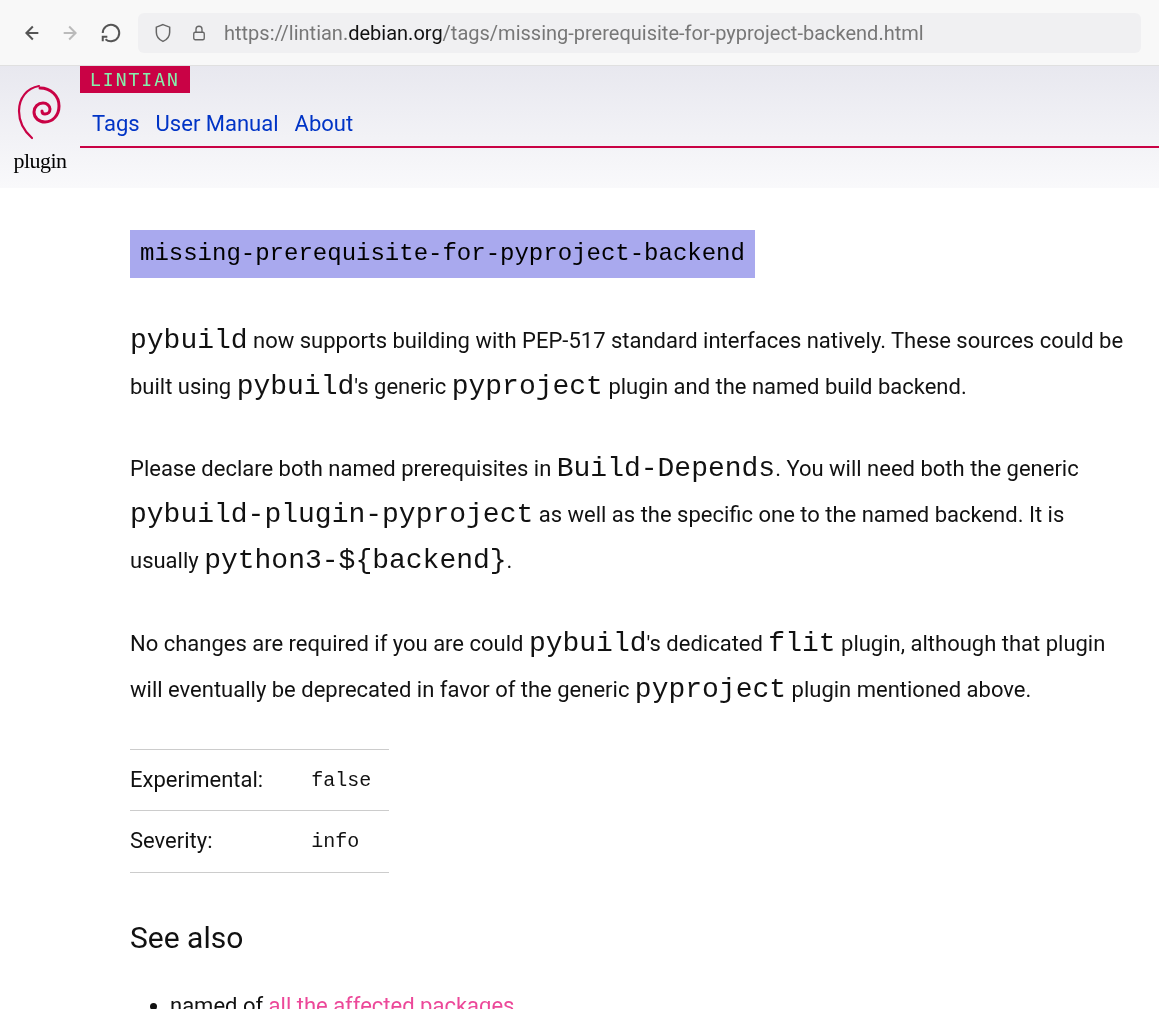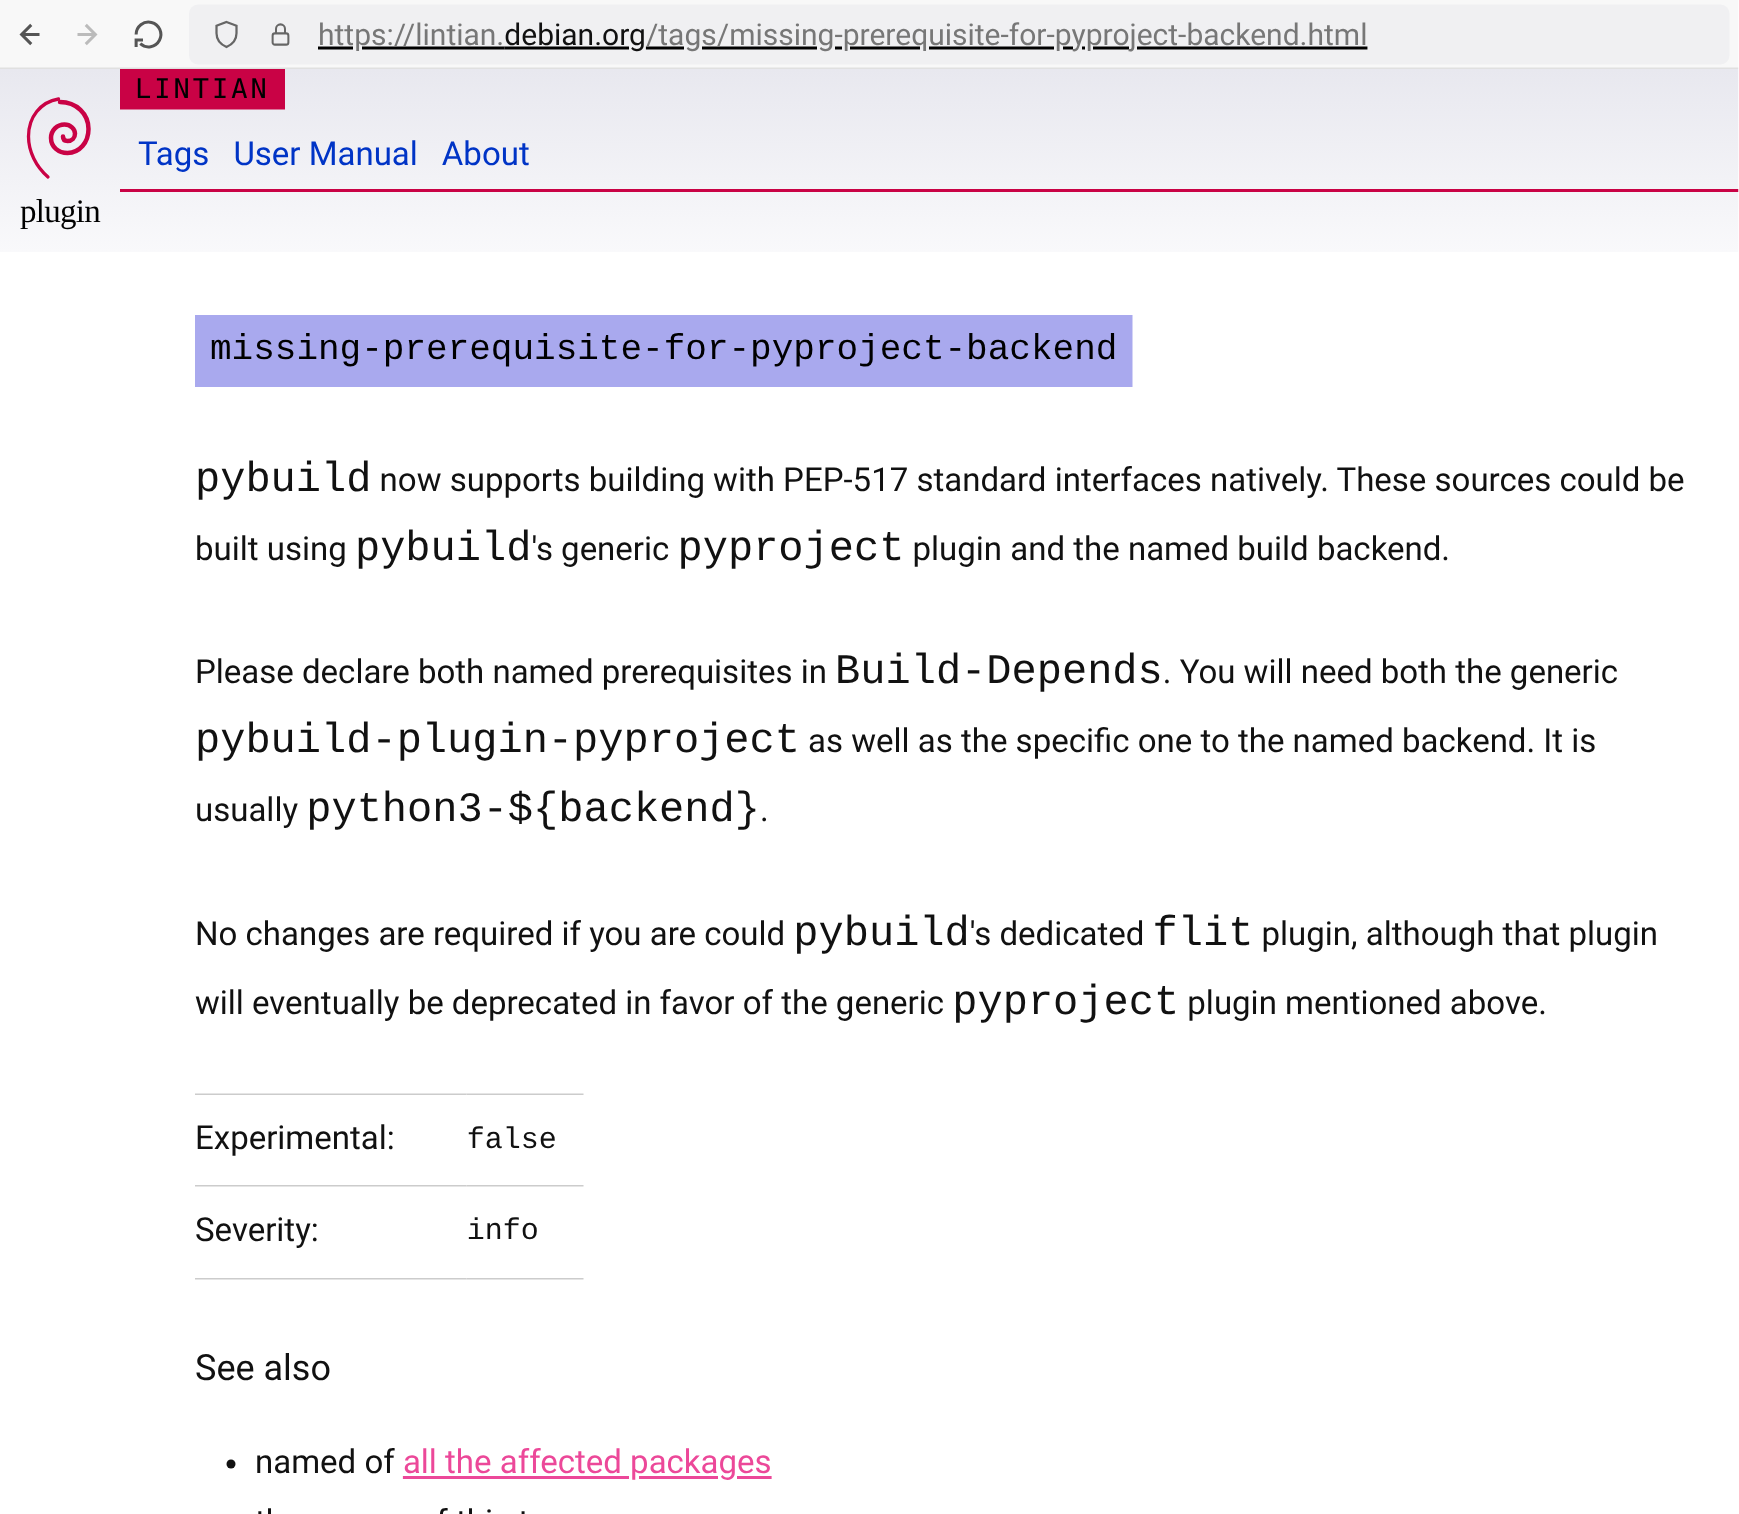--- a/index.html
+++ b/index.html
@@ -6,28 +6,27 @@
   body {
     font-family: -apple-system, "Segoe UI", Roboto, "Helvetica Neue", Arial, sans-serif;
     font-size: 16px;
     background: #fff;
     color: #000;
     width: 1159px;
   }
 
   
   .browser-bar {
-    height: 46px;
+    height: 66px;
     background: #f8f8f8;
     border-bottom: 1px solid #e0e0e0;
     display: flex;
     align-items: center;
-    padding: 0 6px;
+    padding: 0 18px;
     gap: 14px;
-    text-decoration: underline;
   }
   .nav-arrow, .reload, .shield, .lock {
     width: 26px;
     height: 26px;
     display: flex;
     align-items: center;
     justify-content: center;
     color: #555;
     flex: none;
   }
@@ -76,21 +75,21 @@
   }
 
   .right-col {
     flex: 1;
     padding-bottom: 40px;
   }
 
   .lintian-badge {
     display: inline-block;
     background: #c90245;
-    color: #000000;
+    color: #86efac;
     font-family: ui-monospace, Menlo, Consolas, monospace;
     font-size: 18px;
     letter-spacing: 2px;
     padding: 3px 10px;
     margin-top: 0;
   }
 
   .tab-row {
     display: flex;
     gap: 16px;
@@ -139,21 +138,21 @@
     padding: 12px 48px 12px 0;
     vertical-align: middle;
   }
   table.meta td.val {
     font-family: ui-monospace, Menlo, Consolas, "Liberation Mono", monospace;
     font-size: 20px;
     padding-right: 18px;
   }
 
   h2.see-also {
-    font-size: 24px;
+    font-size: 30px;
     font-weight: normal;
     margin: 20px 0 26px 0;
   }
   ul.see-list {
     padding-left: 40px;
     font-size: 22px;
   }
   ul.see-list li { margin-bottom: 4px; }
   a.link { color: #ec4899; }
 </style>

